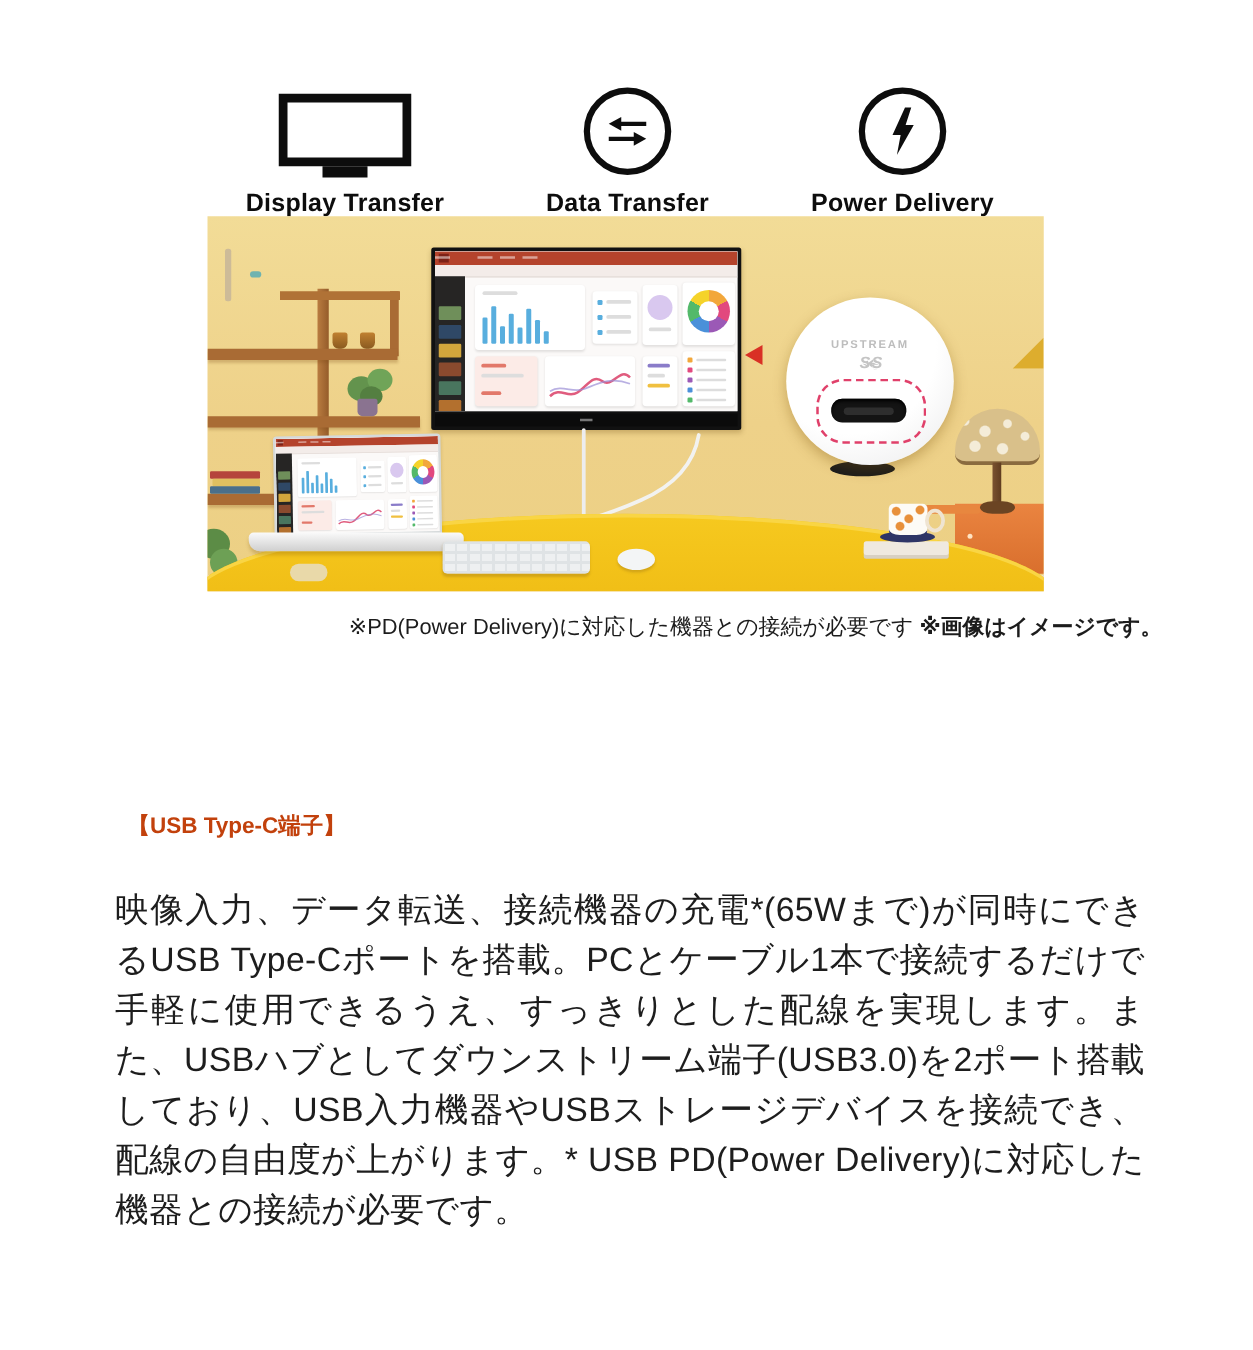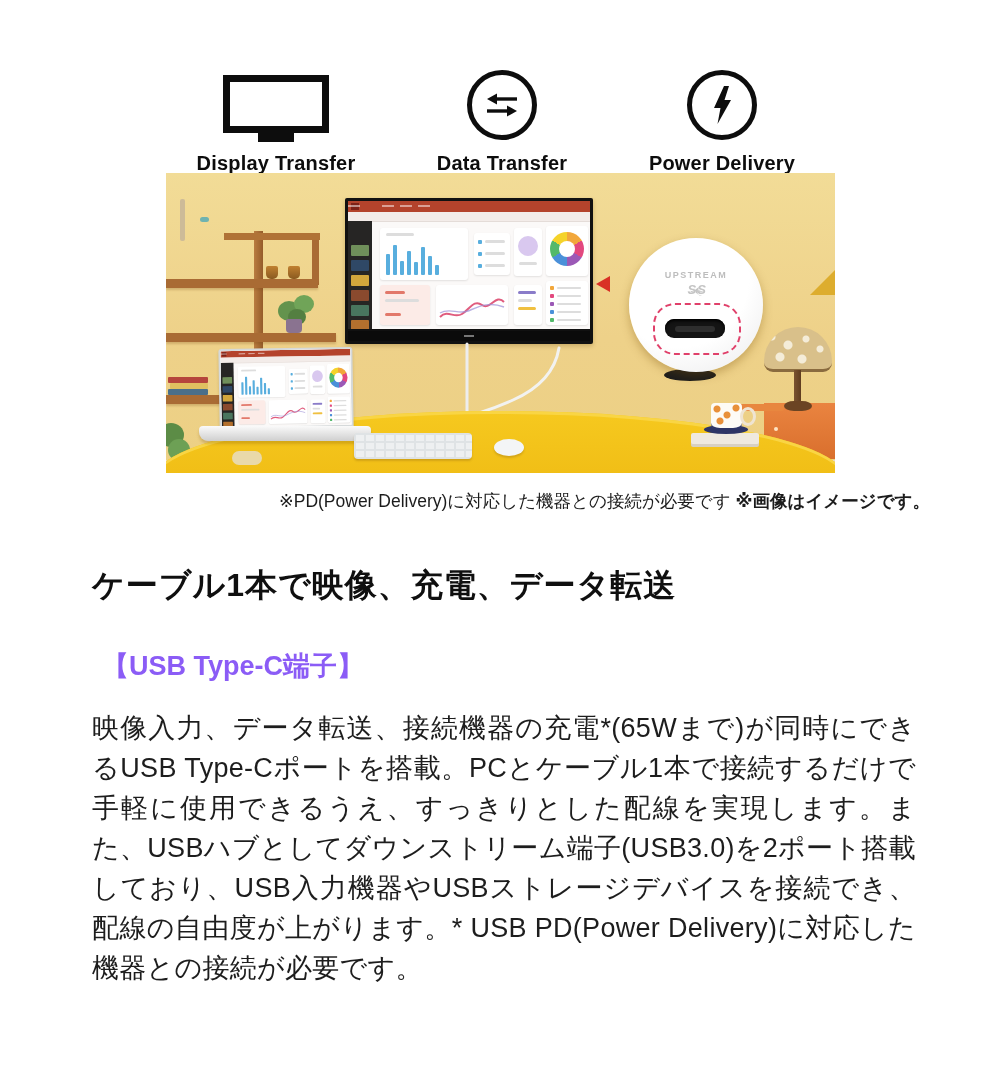--- a/index.html
+++ b/index.html
@@ -125,21 +125,21 @@
                   radial-gradient(circle at 25px 5px,#e8903a 3px,transparent 4px),
                   radial-gradient(circle at 9px 18px,#e8903a 3px,transparent 4px),#fdfbf6;
        border-bottom:4px solid #2e3566;}
   .cup-handle{left:574px;top:234px;width:10px;height:13px;border:3px solid #efe4d2;border-radius:50%;}
   .cookie{left:66px;top:278px;width:30px;height:14px;background:#e9d9a9;border-radius:7px;}
 
   
   .caption{position:absolute;left:0;top:489px;width:930px;text-align:right;font-size:17.5px;color:#1c1c1c;}
   .caption .b{font-weight:700;}
   .heading{position:absolute;left:92px;top:564px;font-size:32px;font-weight:800;letter-spacing:1px;color:#0f0f0f;}
-  .subheading{position:absolute;left:102px;top:648px;font-size:27px;font-weight:700;color:#8b5cf6;}
+  .subheading{position:absolute;left:102px;top:648px;font-size:18px;font-weight:700;color:#c2410c;}
   .bodytext{position:absolute;left:92px;top:708px;width:824px;font-size:27px;line-height:40px;
             color:#1d1d1d;letter-spacing:.3px;text-align:justify;}
 </style>
 </head>
 <body>
 
 <div class="page">
 
   <div class="feature f1">
     <div class="icon-box">
@@ -405,17 +405,16 @@
 
     <div class="tri-red"></div>
     <div class="tri-yellow"></div>
   </div>
 
   <div class="caption">
     <span>※PD(Power Delivery)に対応した機器との接続が必要です</span>
     <span class="b">※画像はイメージです。</span>
   </div>
 
-  <h1 class="heading" style="margin:0">ケーブル1本で映像、充電、データ転送</h1>
   <h2 class="subheading" style="margin:0">【USB Type-C端子】</h2>
   <p class="bodytext" style="margin:0">映像入力、データ転送、接続機器の充電*(65Wまで)が同時にできるUSB Type-Cポートを搭載。PCとケーブル1本で接続するだけで手軽に使用できるうえ、すっきりとした配線を実現します。また、USBハブとしてダウンストリーム端子(USB3.0)を2ポート搭載しており、USB入力機器やUSBストレージデバイスを接続でき、配線の自由度が上がります。* USB PD(Power Delivery)に対応した機器との接続が必要です。</p>
 
 </div>
 
 </body></html>

